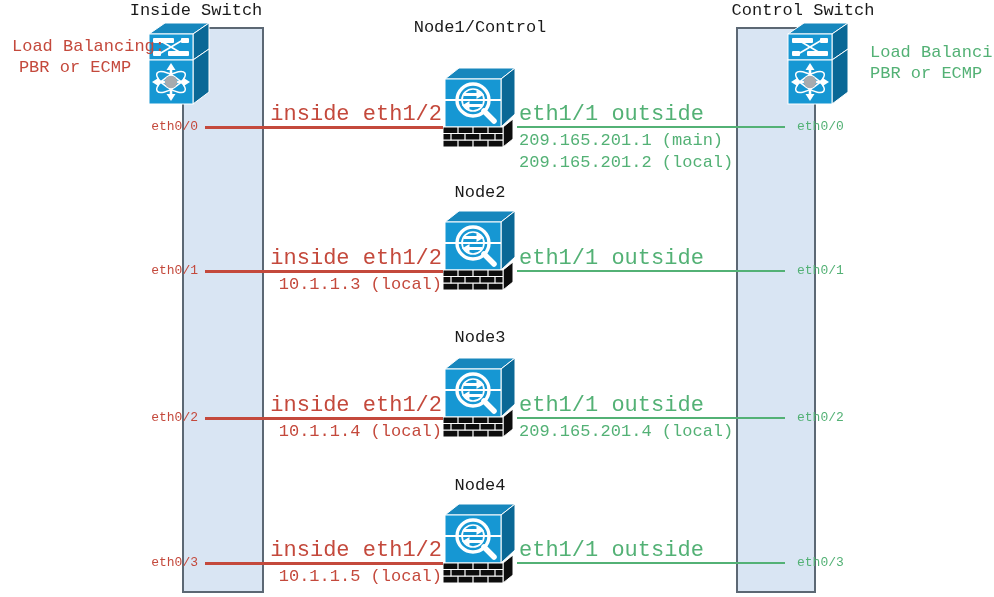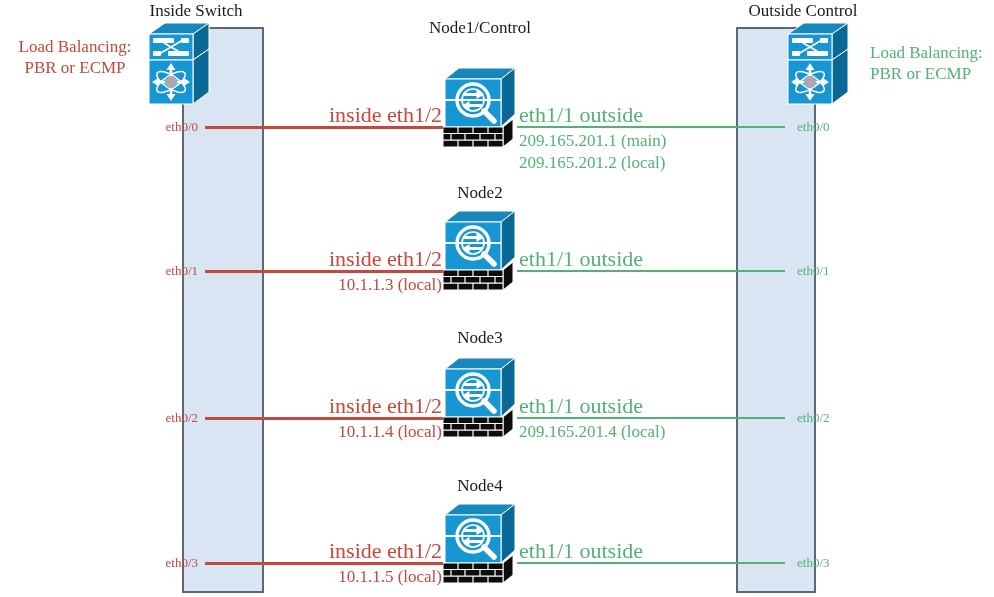--- a/index.html
+++ b/index.html
@@ -10,21 +10,21 @@
     --switch-side:#0a6896;
     --band-fill:#d9e5f3;
     --band-border:#5c6874;
     --star-gray:#a7abaf;
     --brick-black:#0d0d0d;
     --text-black:#1a1a1a;
   }
   html,body{margin:0;padding:0;background:#fff;}
   .canvas{
     position:relative;width:994px;height:597px;background:#fff;overflow:hidden;
-    font-family:Liberation Serif, serif;
+    font-family:Liberation Mono, monospace;
   }
   .canvas *{box-sizing:border-box;}
   .band{
     position:absolute;background:var(--band-fill);
     border:2px solid var(--band-border);z-index:1;
   }
   .switch-title{
     position:absolute;color:var(--text-black);font-size:17px;line-height:19px;
     text-align:center;z-index:5;white-space:nowrap;
   }
@@ -98,21 +98,21 @@
     </symbol>
   </defs>
 </svg>
 
 <div class="canvas">
 
   <div class="band" style="left:182px;top:27px;width:82px;height:566px"></div>
   <div class="band" style="left:736px;top:27px;width:80px;height:566px"></div>
 
   <div class="switch-title" style="left:96px;top:1px;width:200px">Inside Switch</div>
-  <div class="switch-title" style="left:703px;top:1px;width:200px">Outside Control</div>
+  <div class="switch-title" style="left:703px;top:1px;width:200px">Control Switch</div>
 
   <svg class="icon" style="left:147px;top:22px" width="66" height="84" viewBox="0 0 66 84">
       <use href="#sym-switch"></use>
     </svg>
   <svg class="icon" style="left:786px;top:22px" width="66" height="84" viewBox="0 0 66 84">
       <use href="#sym-switch"></use>
     </svg>
 
   <div class="lb lb-red" style="left:0px;top:36px;width:138px">
     <div>Load Balancing:</div>

